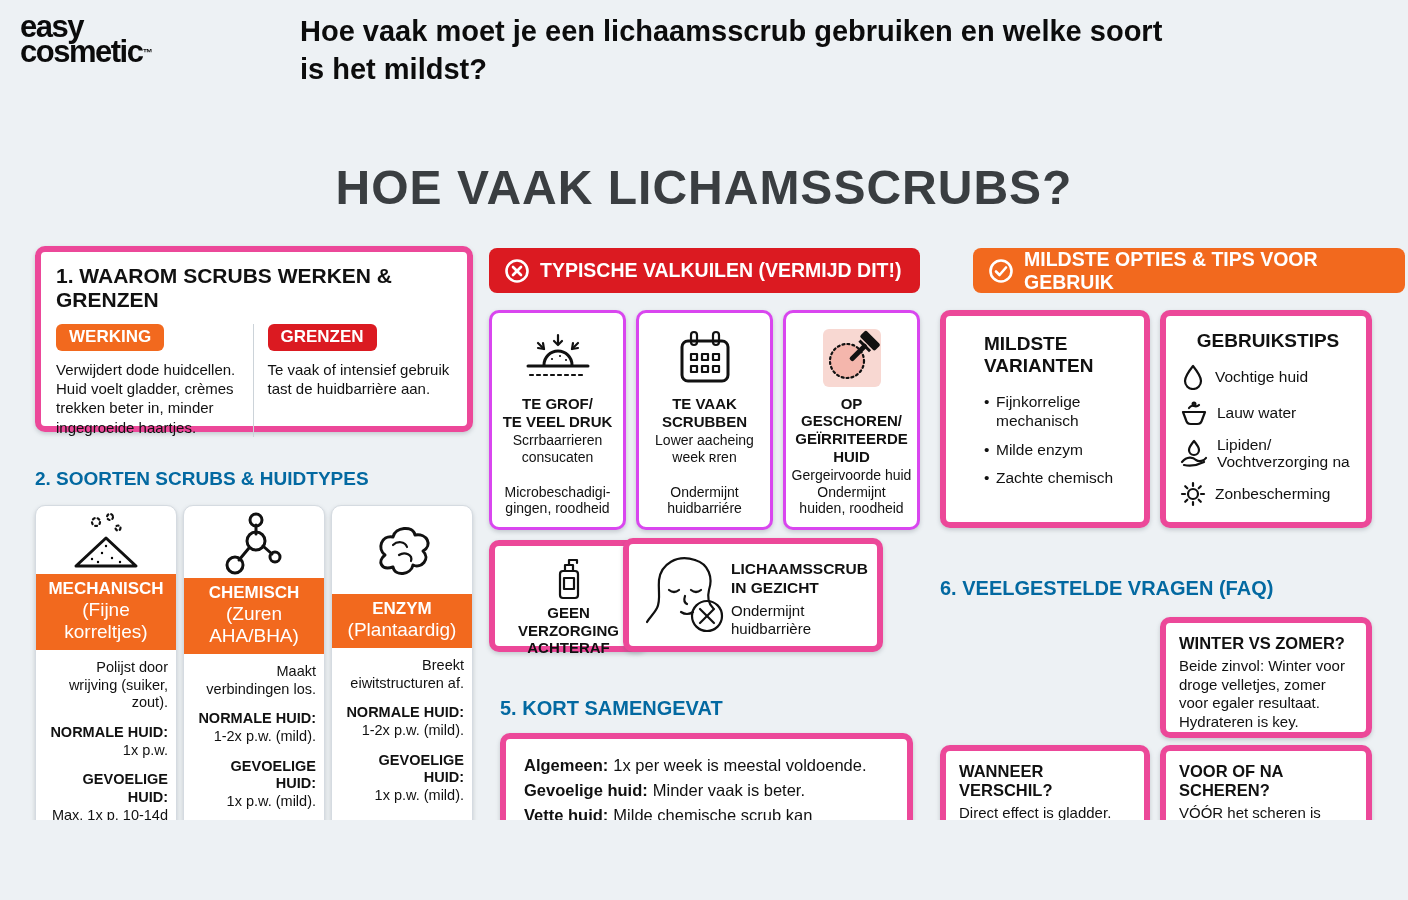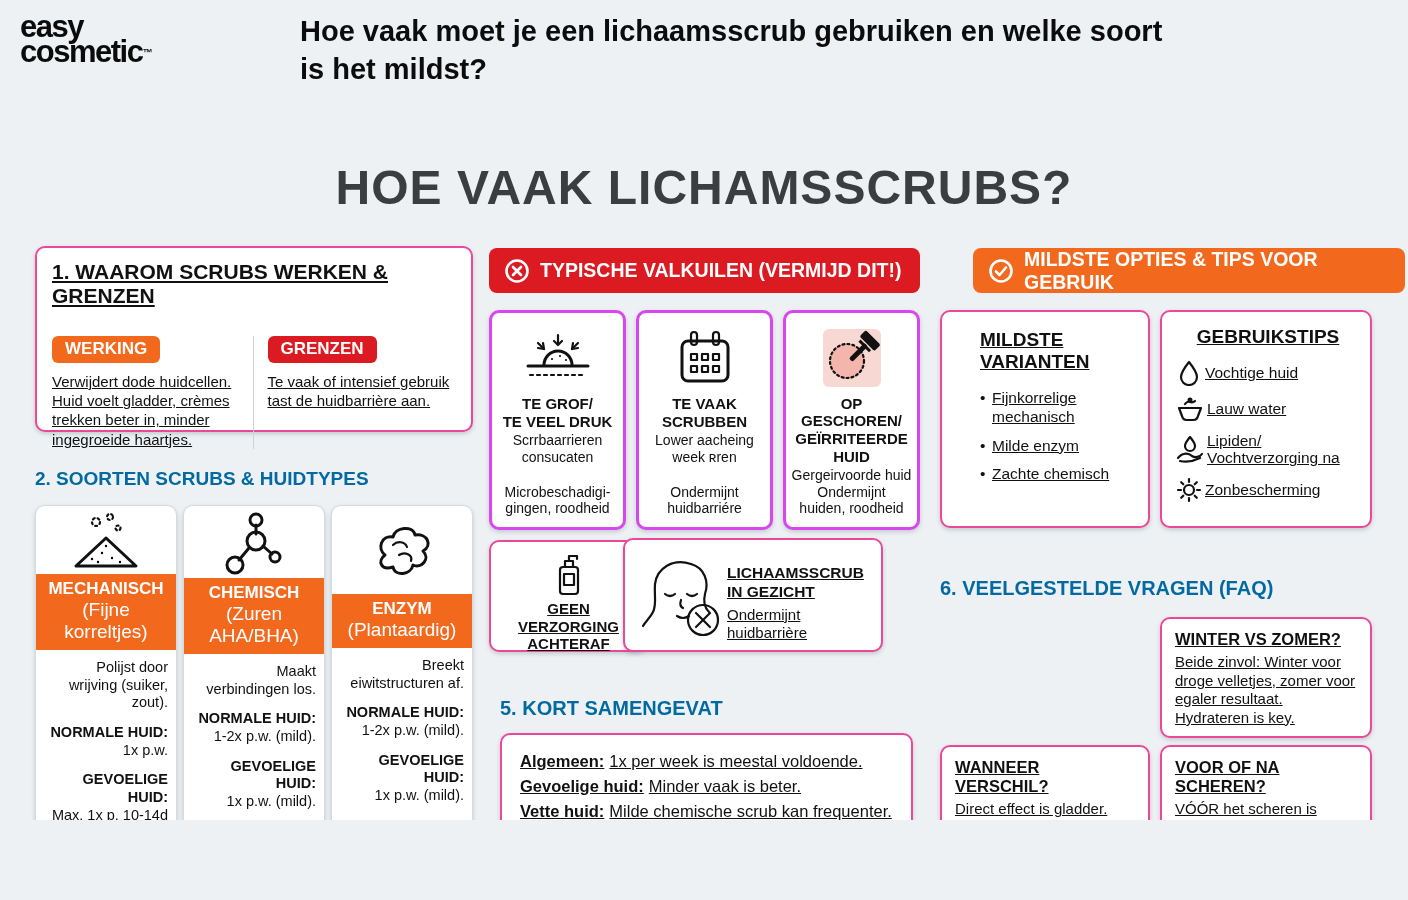--- a/index.html
+++ b/index.html
@@ -8,29 +8,29 @@
   .page { position:relative; width:1408px; height:820px; overflow:hidden; background:#EDF1F4; }
 
   
   .logo { position:absolute; left:20px; top:14px; font-weight:bold; font-size:31px; line-height:.82; letter-spacing:-1.5px; color:#0b0b0b; }
   .logo .tm { font-size:10px; letter-spacing:0; vertical-align:6px; }
 
   .question { position:absolute; left:300px; top:12px; width:980px; font-size:29px; font-weight:bold; line-height:1.32; white-space:pre-line; color:#0c0c0c; }
 
   .main-title { position:absolute; top:160px; left:0; width:100%; text-align:center; font-size:48px; font-weight:800; letter-spacing:1px; color:#3a3e41; }
 
-  .card { position:absolute; background:#fff; border:2px solid #ec4899; border-radius:10px; box-shadow:0 2px 4px rgba(90,100,112,.28);text-decoration:underline; }
+  .card { position:absolute; background:#fff; border:6px solid #ec4899; border-radius:10px; box-shadow:0 2px 4px rgba(90,100,112,.28); }
   .sec-head { position:absolute; font-size:19px; font-weight:800; color:#0369a1; }
   .pre { white-space:pre-line; }
 
   
   .s1 { left:35px; top:246px; width:438px; height:186px; padding:12px 15px; }
   .s1-title { font-size:21px; font-weight:800; margin-bottom:12px; }
   .s1-cols { display:flex; }
-  .s1-col { flex:1;margin-top:16px; }
+  .s1-col { flex:1; }
   .s1-col.first { padding-right:12px; border-right:1px solid #ccd3d9; }
   .s1-col.second { padding-left:14px; }
   .badge { display:inline-block; color:#fff; font-weight:800; font-size:17px; padding:3px 13px 4px; border-radius:6px; margin-bottom:9px; }
   .badge.orange { background:#F2691E; }
   .badge.red { background:#DB1A21; }
   .s1-text { font-size:15px; line-height:1.28; }
 
   
   .h2 { left:35px; top:468px; }
   .types { position:absolute; left:35px; top:505px; width:438px; height:357px; display:flex; gap:6px; }
@@ -70,21 +70,21 @@
   .summary b { margin-right:5px; }
   .summary .foot { margin-top:12px; }
 
   
   .variants { left:940px; top:310px; width:210px; height:218px; padding:17px 14px 14px 38px; }
   .variants .title { font-size:19px; font-weight:800; line-height:1.18; margin-bottom:14px; }
   .vitem { position:relative; font-size:15.5px; line-height:1.25; margin-bottom:9px; padding-left:12px; }
   .vitem::before { content:"•"; position:absolute; left:0; }
   .tips { left:1160px; top:310px; width:212px; height:218px; padding:14px 10px 10px 14px; }
   .tips .title { font-size:19px; font-weight:800; text-align:center; margin-bottom:12px; }
-  .tip { display:flex; align-items:center; gap:3px; margin-bottom:10px; font-size:15.5px; line-height:1.12; }
+  .tip { display:flex; align-items:center; gap:9px; margin-bottom:10px; font-size:15.5px; line-height:1.12; }
   .tip .ti { flex:0 0 26px; display:flex; justify-content:center; }
 
   
   .h6 { left:940px; top:577px; font-size:20px; }
   .faq { padding:11px 13px; }
   .faq .q { font-size:16.5px; font-weight:800; margin-bottom:4px; }
   .faq .a { font-size:15px; line-height:1.24; }
   .faq1 { left:940px;  top:617px; width:210px; height:116px; }
   .faq2 { left:1160px; top:617px; width:212px; height:121px; }
   .faq3 { left:940px;  top:745px; width:210px; height:117px; }

